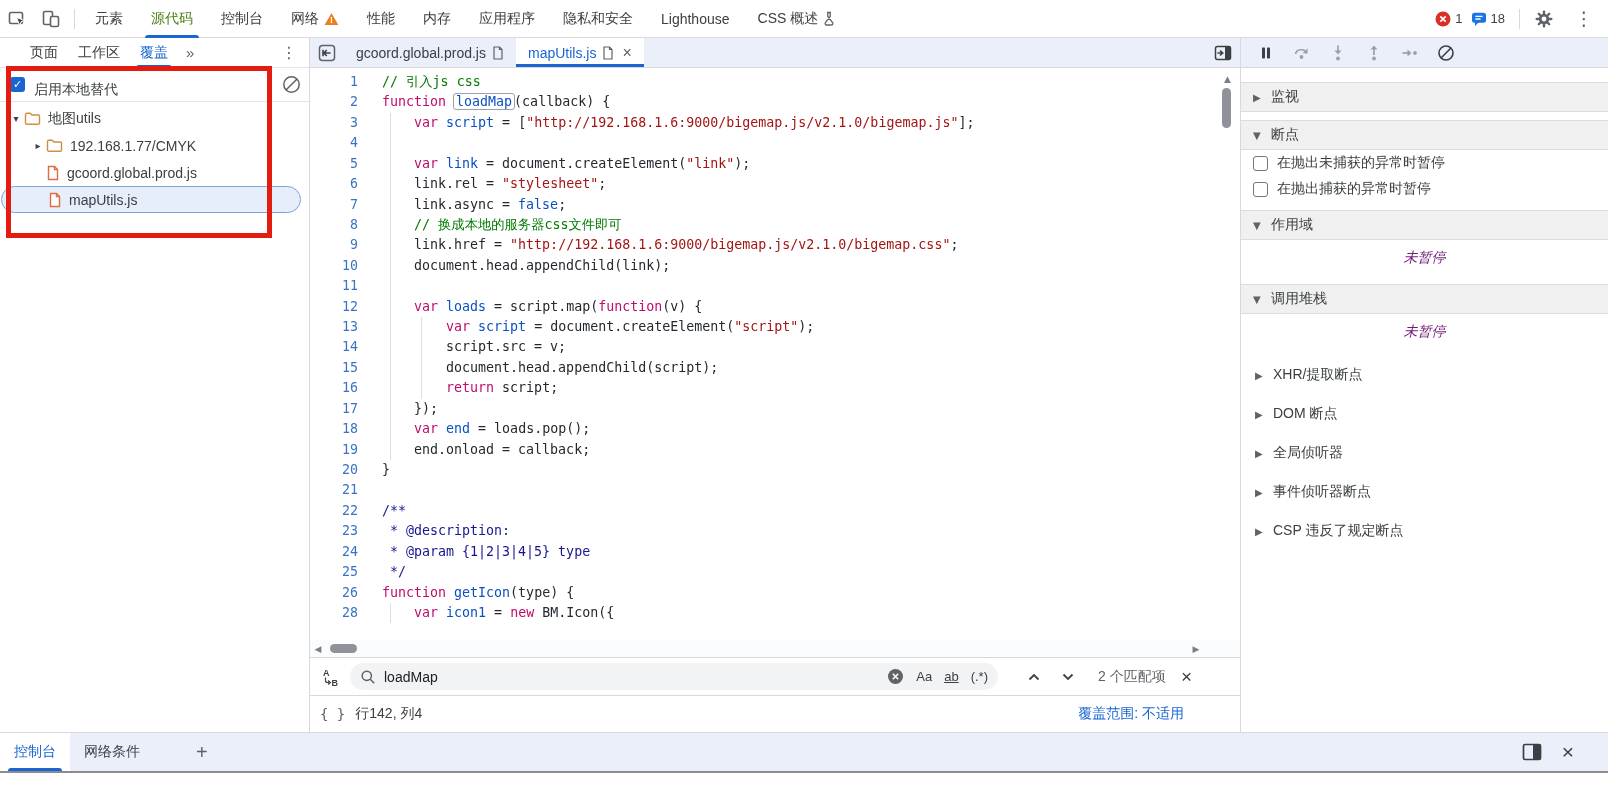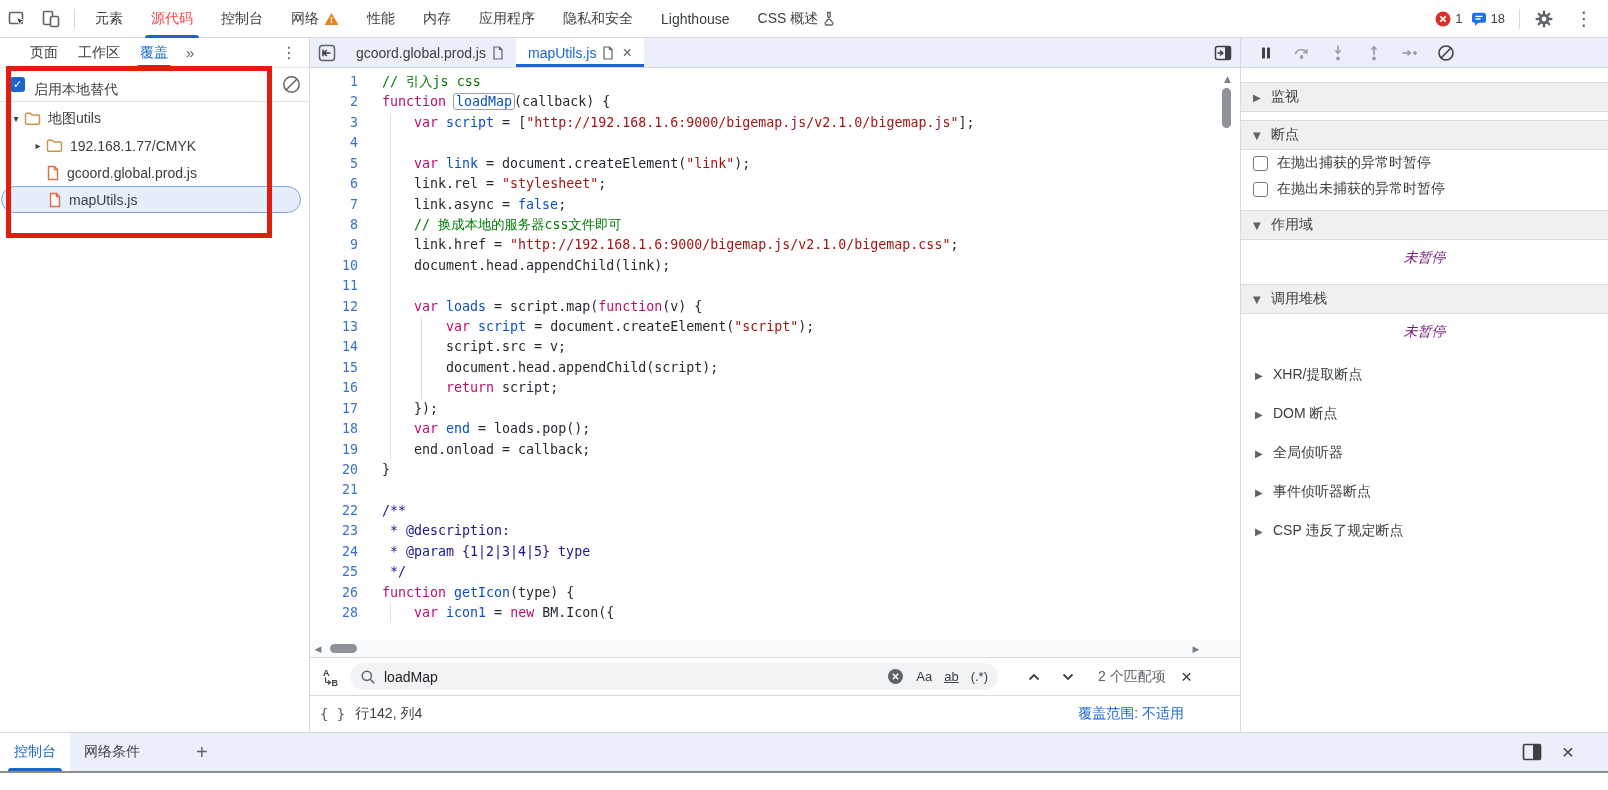--- a/index.html
+++ b/index.html
@@ -6,21 +6,21 @@
   html,body { width:1608px; height:790px; overflow:hidden; }
   body { font-family:"Liberation Sans","DejaVu Sans",sans-serif; font-size:14px; color:#3c4043; background:#fff; }
   .devtools { width:1608px; height:790px; display:flex; flex-direction:column; background:#fff; }
 
   
   .toolbar { height:38px; flex:none; display:flex; align-items:center; background:#fff; border-bottom:1px solid #d9d9d9; }
   .tb-icon { width:34px; height:30px; display:flex; align-items:center; justify-content:center; cursor:pointer; }
   .vdiv { width:1px; height:20px; background:#d9d9d9; margin:0 6px; flex:none; }
   .tabs-row { display:flex; height:38px; align-items:stretch; }
   .top-tab { display:flex; align-items:center; gap:5px; padding:0 14px; cursor:pointer; position:relative; color:#3c4043; white-space:nowrap; }
-  .top-tab.active { color:#ef4444;align-items:center; }
+  .top-tab.active { color:#4d7c0f;align-items:center; }
   .top-tab.active::after { content:""; position:absolute; left:8px; right:8px; bottom:0; height:3px; background:#1966d2; border-radius:3px 3px 0 0; }
   .toolbar-right { margin-left:auto; display:flex; align-items:center; gap:8px; padding-right:10px; }
   .badge-group { display:flex; align-items:center; gap:4px; cursor:pointer; }
   .badge-num { font-size:13px; color:#3c4043; }
   .glyph-btn { font-size:19px; color:#5f6368; cursor:pointer; width:28px; text-align:center; }
 
   
   .main { height:694px; flex:none; display:flex; }
 
   
@@ -444,25 +444,25 @@
           <div class="sec-h">
             <span class="sec-arrow">▶</span>
             <span>监视</span>
           </div>
           <div class="sec-h">
             <span class="sec-arrow">▼</span>
             <span>断点</span>
           </div>
           <div class="cb-row">
             <span class="cb-box"></span>
-            <span>在抛出捕获的异常时暂停</span>
+            <span>在抛出未捕获的异常时暂停</span>
           </div>
           <div class="cb-row">
             <span class="cb-box"></span>
-            <span>在抛出未捕获的异常时暂停</span>
+            <span>在抛出捕获的异常时暂停</span>
           </div>
           <div class="sec-h">
             <span class="sec-arrow">▼</span>
             <span>作用域</span>
           </div>
           <div class="dbg-status">未暂停</div>
           <div class="sec-h">
             <span class="sec-arrow">▼</span>
             <span>调用堆栈</span>
           </div>

